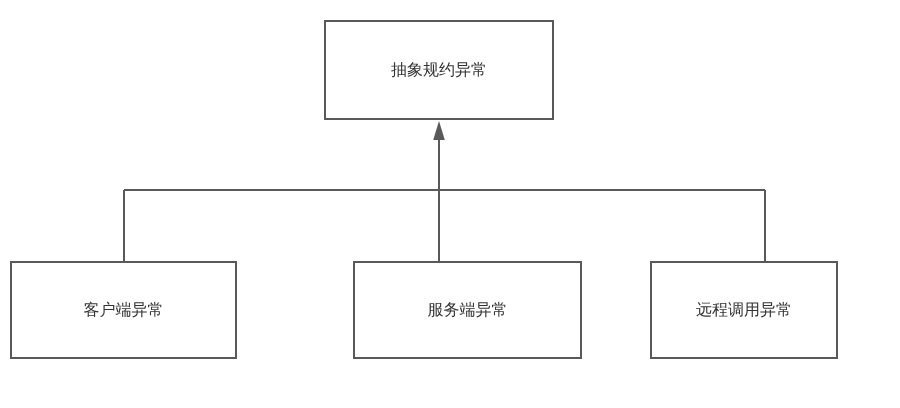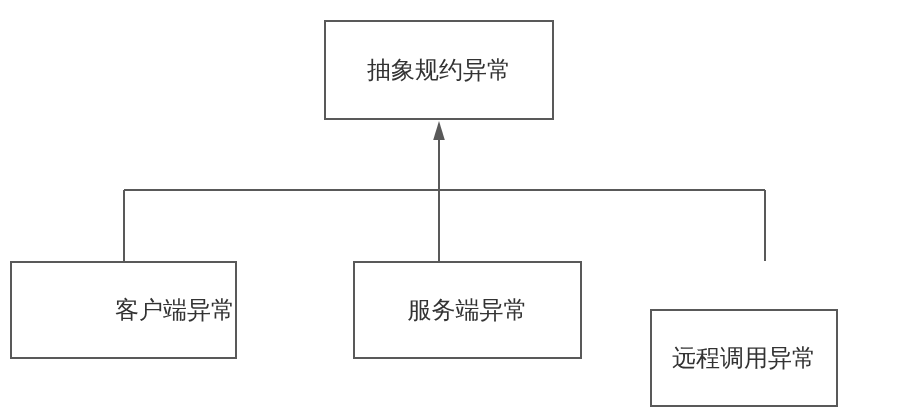--- a/index.html
+++ b/index.html
@@ -29,28 +29,28 @@
   }
   .node{
     position:absolute;
     box-sizing:border-box;
     border:2px solid var(--line-color);
     background:var(--bg-color);
     display:flex;
     align-items:center;
     justify-content:center;
     color:var(--text-color);
-    font-size:24px;
+    font-size:16px;
     white-space:nowrap;
     text-align:center;
   }
   .node-parent{left:324px;top:20px;width:230px;height:100px;}
-  .node-client{left:10px;top:261px;width:227px;height:98px;justify-content:flex-end;}
+  .node-client{left:10px;top:261px;width:227px;height:98px;}
   .node-server{left:325px;top:261px;width:229px;height:98px;margin-left:28px;}
-  .node-remote{left:650px;top:261px;width:188px;height:98px;margin-top:48px;}
+  .node-remote{left:650px;top:261px;width:188px;height:98px;}
 </style>
 </head>
 <body>
 
 <div class="canvas">
 
   <svg class="edges-svg" viewBox="0 0 900 408" xmlns="http://www.w3.org/2000/svg">
 
     <line x1="124" y1="190" x2="765" y2="190" stroke="#595959" stroke-width="2"></line>
 

